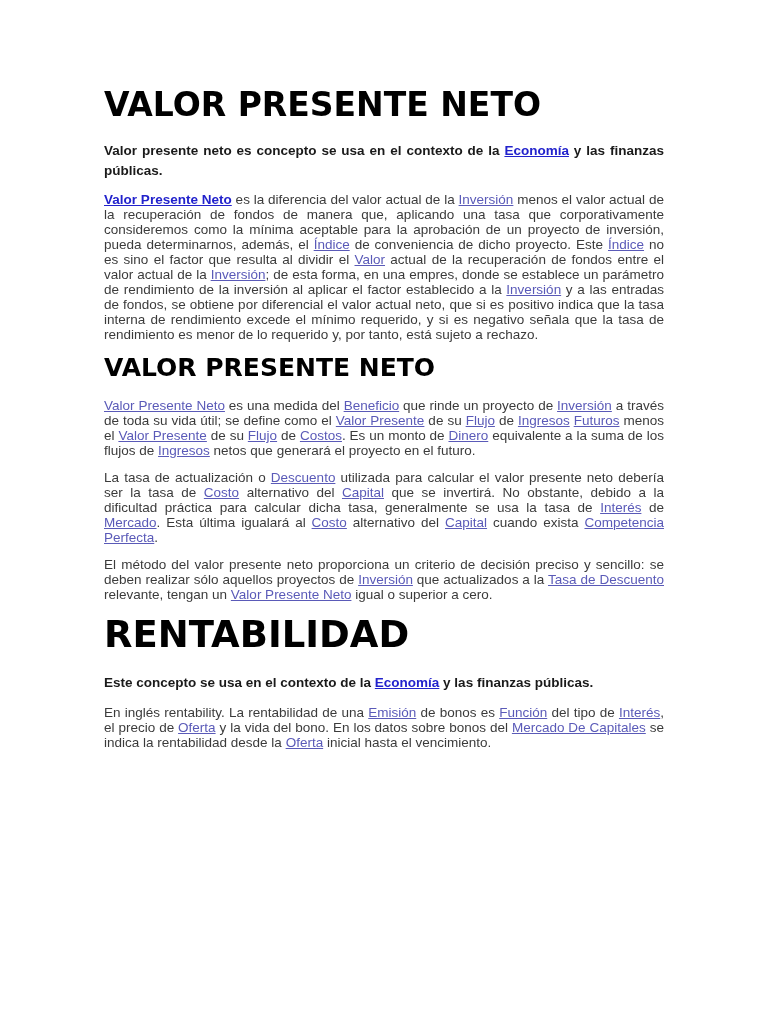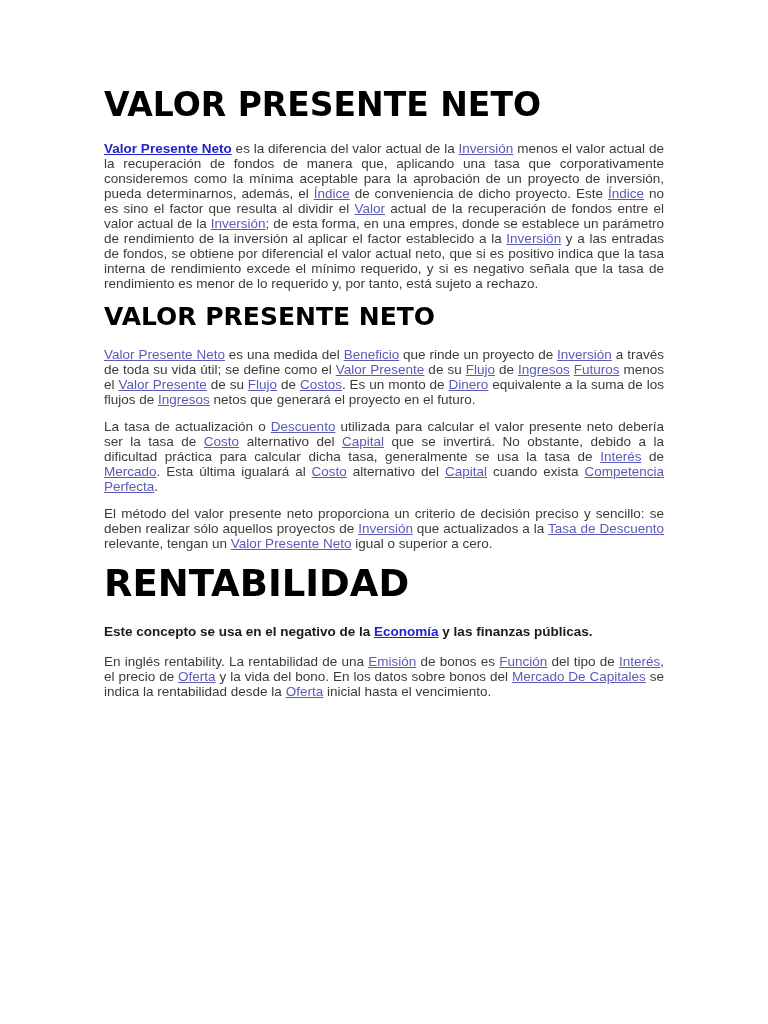--- a/index.html
+++ b/index.html
@@ -57,21 +57,22 @@
   a.doc-link.strong{
     color:var(--link-strong);
     font-weight:bold;
   }
 </style>
 </head>
 <body>
 
 <div class="page">
     <h1>VALOR PRESENTE NETO</h1>
+    <p class="lead"><span>Valor presente neto es concepto se usa en el contexto de la </span><a href="#" class="doc-link strong">Economía</a><span> y las finanzas públicas.</span></p>
     <p class="body"><a href="#" class="doc-link strong">Valor Presente Neto</a><span> es la diferencia del valor actual de la </span><a href="#" class="doc-link">Inversión</a><span> menos el valor actual de la recuperación de fondos de manera que, aplicando una tasa que corporativamente consideremos como la mínima aceptable para la aprobación de un proyecto de inversión, pueda determinarnos, además, el </span><a href="#" class="doc-link">Índice</a><span> de conveniencia de dicho proyecto. Este </span><a href="#" class="doc-link">Índice</a><span> no es sino el factor que resulta al dividir el </span><a href="#" class="doc-link">Valor</a><span> actual de la recuperación de fondos entre el valor actual de la </span><a href="#" class="doc-link">Inversión</a><span>; de esta forma, en una empres, donde se establece un parámetro de rendimiento de la inversión al aplicar el factor establecido a la </span><a href="#" class="doc-link">Inversión</a><span> y a las entradas de fondos, se obtiene por diferencial el valor actual neto, que si es positivo indica que la tasa interna de rendimiento excede el mínimo requerido, y si es negativo señala que la tasa de rendimiento es menor de lo requerido y, por tanto, está sujeto a rechazo.</span></p>
     <h2>VALOR PRESENTE NETO</h2>
     <p class="body"><a href="#" class="doc-link">Valor Presente Neto</a><span> es una medida del </span><a href="#" class="doc-link">Beneficio</a><span> que rinde un proyecto de </span><a href="#" class="doc-link">Inversión</a><span> a través de toda su vida útil; se define como el </span><a href="#" class="doc-link">Valor Presente</a><span> de su </span><a href="#" class="doc-link">Flujo</a><span> de </span><a href="#" class="doc-link">Ingresos</a><span> </span><a href="#" class="doc-link">Futuros</a><span> menos el </span><a href="#" class="doc-link">Valor Presente</a><span> de su </span><a href="#" class="doc-link">Flujo</a><span> de </span><a href="#" class="doc-link">Costos</a><span>. Es un monto de </span><a href="#" class="doc-link">Dinero</a><span> equivalente a la suma de los flujos de </span><a href="#" class="doc-link">Ingresos</a><span> netos que generará el proyecto en el futuro.</span></p>
     <p class="body"><span>La tasa de actualización o </span><a href="#" class="doc-link">Descuento</a><span> utilizada para calcular el valor presente neto debería ser la tasa de </span><a href="#" class="doc-link">Costo</a><span> alternativo del </span><a href="#" class="doc-link">Capital</a><span> que se invertirá. No obstante, debido a la dificultad práctica para calcular dicha tasa, generalmente se usa la tasa de </span><a href="#" class="doc-link">Interés</a><span> de </span><a href="#" class="doc-link">Mercado</a><span>. Esta última igualará al </span><a href="#" class="doc-link">Costo</a><span> alternativo del </span><a href="#" class="doc-link">Capital</a><span> cuando exista </span><a href="#" class="doc-link">Competencia Perfecta</a><span>.</span></p>
     <p class="body"><span>El método del valor presente neto proporciona un criterio de decisión preciso y sencillo: se deben realizar sólo aquellos proyectos de </span><a href="#" class="doc-link">Inversión</a><span> que actualizados a la </span><a href="#" class="doc-link">Tasa de Descuento</a><span> relevante, tengan un </span><a href="#" class="doc-link">Valor Presente Neto</a><span> igual o superior a cero.</span></p>
     <h1 class="xl">RENTABILIDAD</h1>
-    <p class="lead"><span>Este concepto se usa en el negativo de la </span><a href="#" class="doc-link strong">Economía</a><span> y las finanzas públicas.</span></p>
+    <p class="lead"><span>Este concepto se usa en el contexto de la </span><a href="#" class="doc-link strong">Economía</a><span> y las finanzas públicas.</span></p>
     <p class="body"><span>En inglés rentability. La rentabilidad de una </span><a href="#" class="doc-link">Emisión</a><span> de bonos es </span><a href="#" class="doc-link">Función</a><span> del tipo de </span><a href="#" class="doc-link">Interés</a><span>, el precio de </span><a href="#" class="doc-link">Oferta</a><span> y la vida del bono. En los datos sobre bonos del </span><a href="#" class="doc-link">Mercado De Capitales</a><span> se indica la rentabilidad desde la </span><a href="#" class="doc-link">Oferta</a><span> inicial hasta el vencimiento.</span></p>
   </div>
 
 </body></html>

